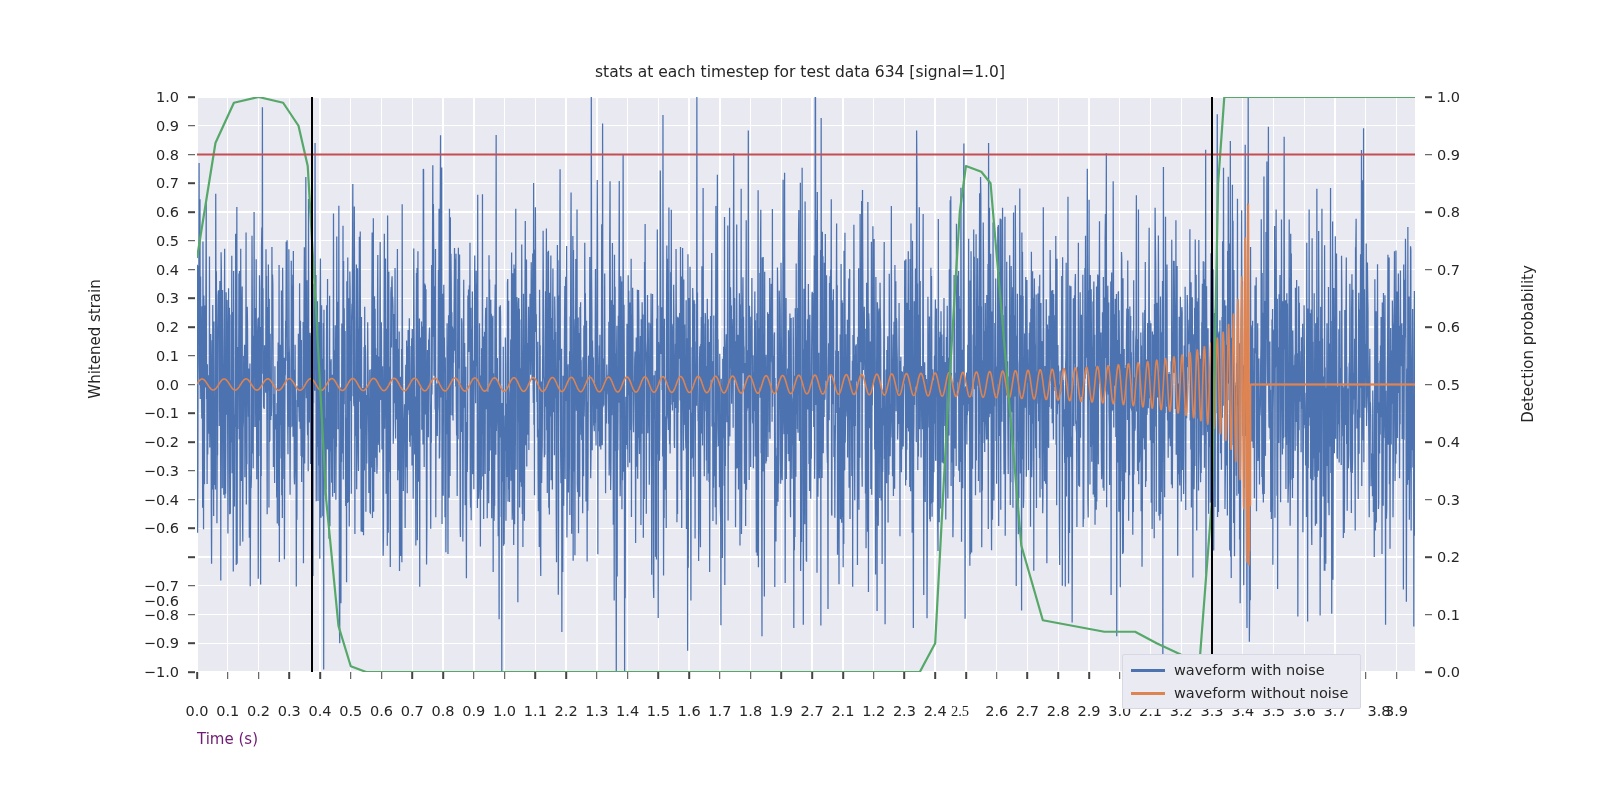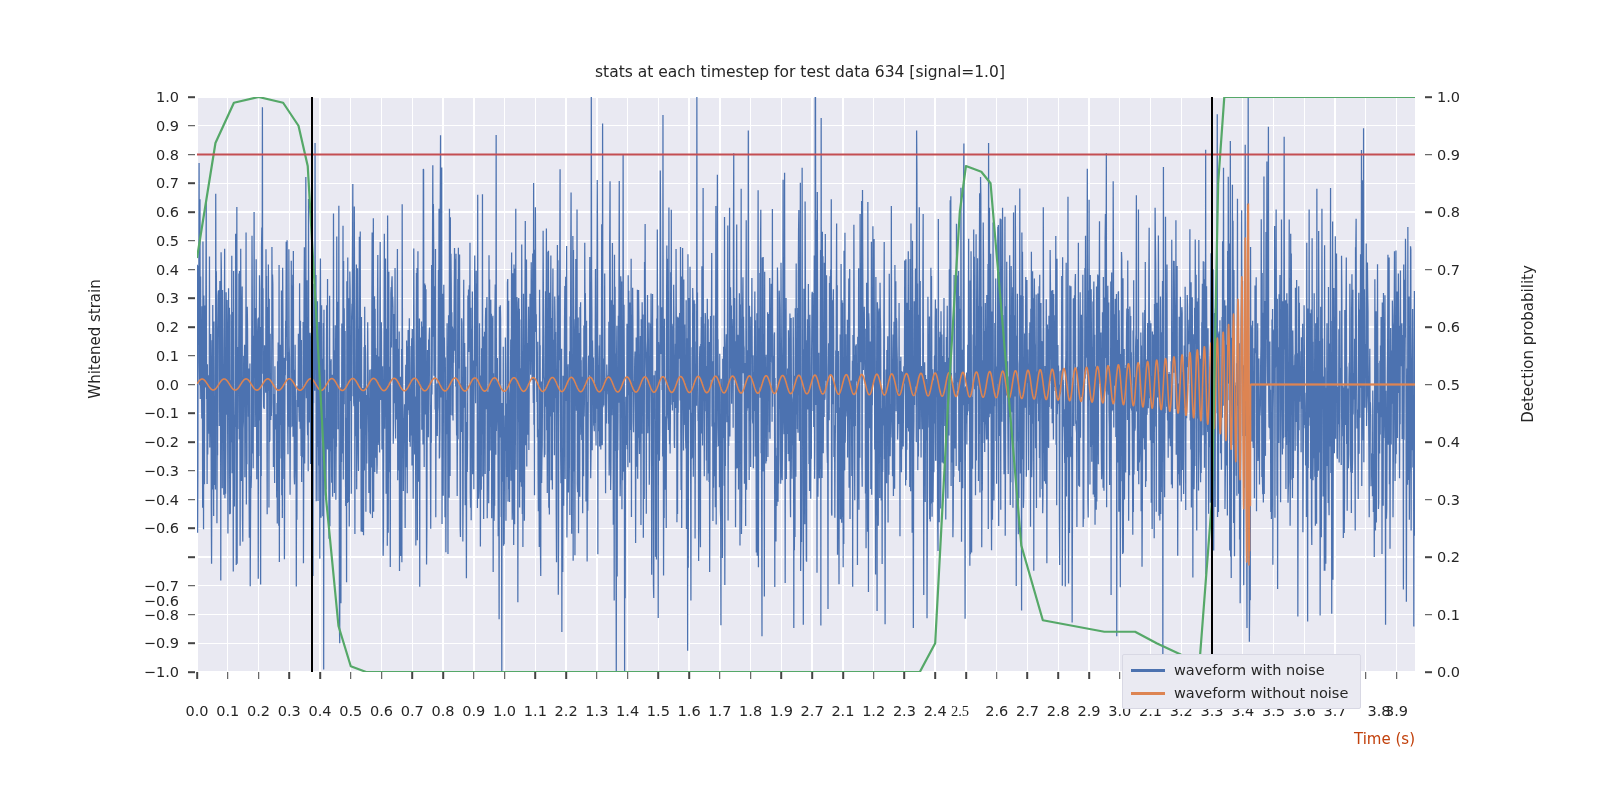--- a/index.html
+++ b/index.html
@@ -24,21 +24,21 @@
   .ytick{position:absolute;text-align:right;font-size:14.5px;color:#262626;width:56px;transform:translateY(-50%);}
   .ytickmark{position:absolute;width:7px;height:1.6px;background:#444;transform:translateY(-50%);}
   .ytick-r{position:absolute;text-align:left;font-size:14.5px;color:#262626;width:60px;transform:translateY(-50%);}
   .ytickmark-r{position:absolute;width:7px;height:1.6px;background:#444;transform:translateY(-50%);}
   .xtick{position:absolute;text-align:center;font-size:14.5px;color:#262626;width:44px;transform:translateX(-50%);top:703px;}
   .xtickmark{position:absolute;width:1.6px;height:7px;background:#444;top:672px;transform:translateX(-50%);}
 
   .ylabel{position:absolute;font-size:15px;color:#262626;transform-origin:50% 50%;}
   #ylabel-left{left:-5px;top:330px;width:200px;text-align:center;transform:rotate(-90deg);}
   #ylabel-right{left:1408px;top:335px;width:240px;text-align:center;transform:rotate(-90deg);}
-  #xlabel{position:absolute;left:197px;top:730px;width:1218px;text-align:right;font-size:15px;color:#c2410c;}
+  #xlabel{position:absolute;left:197px;top:730px;width:1218px;text-align:left;font-size:15px;color:#701a75;}
 
   
   .annot{position:absolute;font-size:19px;color:#262626;white-space:nowrap;}
   #annot-snr{left:259px;top:98px;}
   #annot-mc{left:962px;top:98px;}
   #annot-s{left:1293px;top:98px;}
   .mathvar{font-style:italic;font-family:"DejaVu Serif","Liberation Serif",serif;}
   .mathsub{font-style:italic;font-family:"DejaVu Serif","Liberation Serif",serif;font-size:13px;vertical-align:-3px;}
 
   

